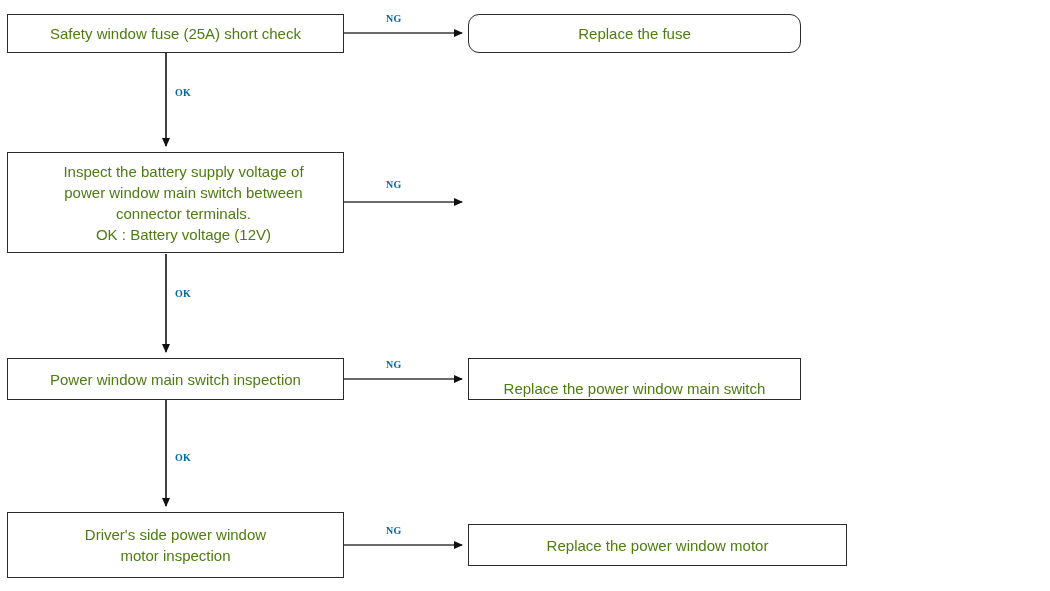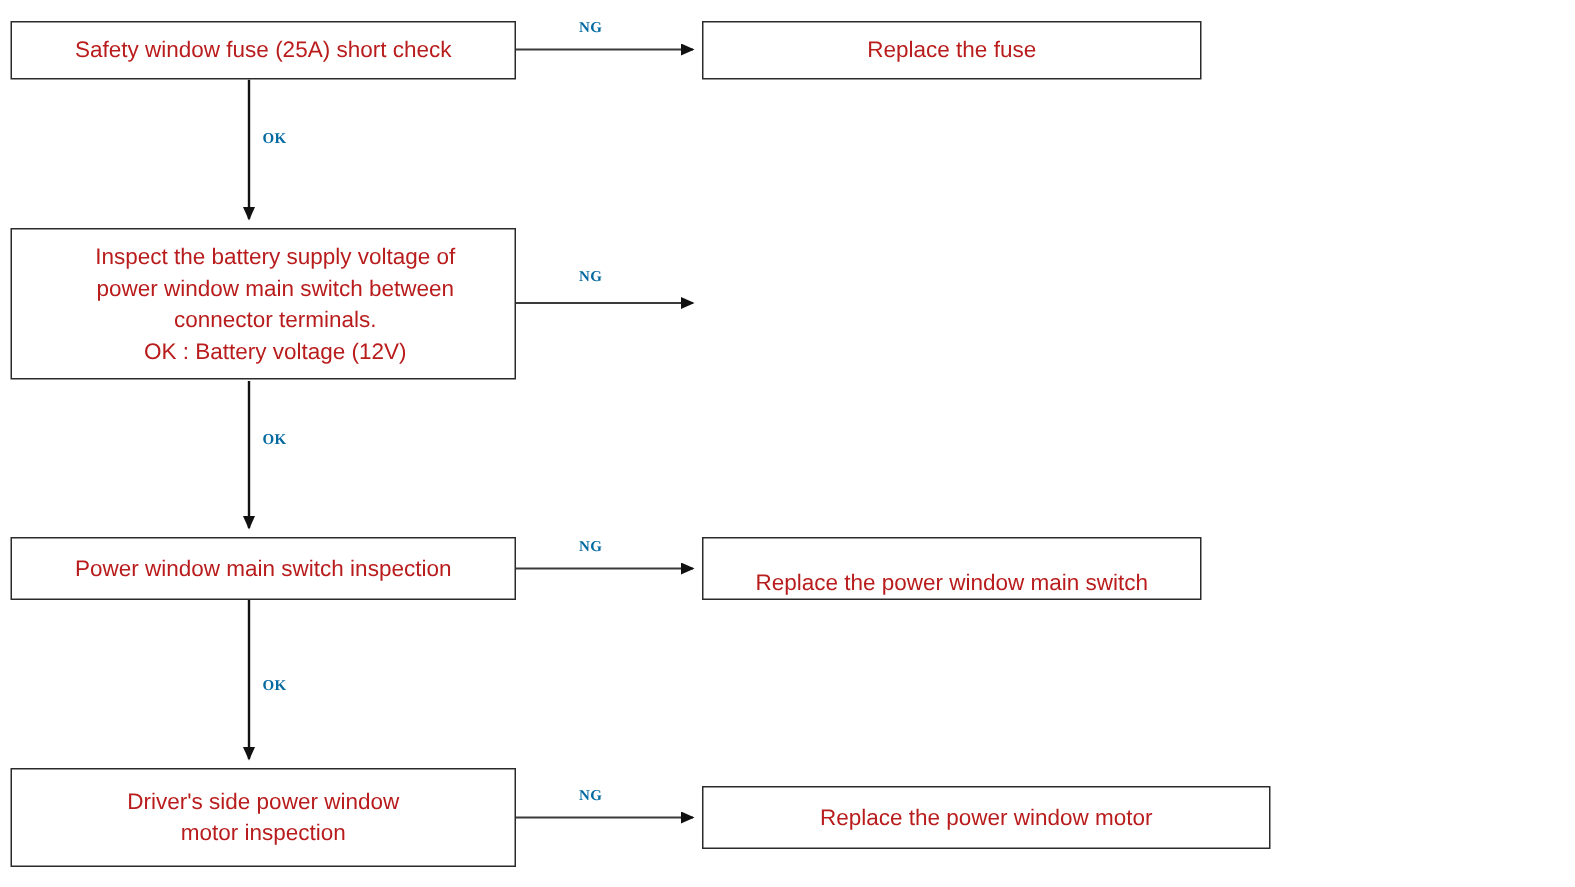--- a/index.html
+++ b/index.html
@@ -21,21 +21,21 @@
   }
   .node {
     position: absolute;
     box-sizing: border-box;
     border: 1px solid #2b2b2b;
     background: #ffffff;
     display: flex;
     align-items: center;
     font-size: 15px;
     line-height: 21px;
-    color: #b91c1c;
+    color: #4d7c0f;
   }
   .node.center {
     justify-content: center;
     text-align: center;
   }
   .node.left {
     justify-content: flex-start;
     text-align: center;
   }
   .node .node-text {
@@ -95,21 +95,21 @@
 
     <line x1="166" y1="400" x2="166" y2="506" stroke="#111111" stroke-width="1.6" marker-end="url(#arrowhead)"></line>
 
     <line x1="344" y1="545" x2="462" y2="545" stroke="#3a3a3a" stroke-width="1.4" marker-end="url(#arrowhead)"></line>
   </svg>
 
   <div class="node center" style="left:7px; top:14px; width:337px; height:39px;">
     <span class="node-text">Safety window fuse (25A) short check</span>
   </div>
   <div class="edge-label" style="left:386px; top:13px;">NG</div>
-  <div class="node center" style="left:468px; top:14px; width:333px; height:39px;">
+  <div class="node center" style="left:468px; top:14px; width:333px; height:39px;border-radius:11px;">
     <span class="node-text">Replace the fuse</span>
   </div>
   <div class="edge-label" style="left:175px; top:87px;">OK</div>
 
   <div class="node left" style="left:7px; top:152px; width:337px; height:101px;">
     <span class="node-text">Inspect the battery supply voltage of
 power window main switch between
 connector terminals.
 OK : Battery voltage (12V)</span>
   </div>

